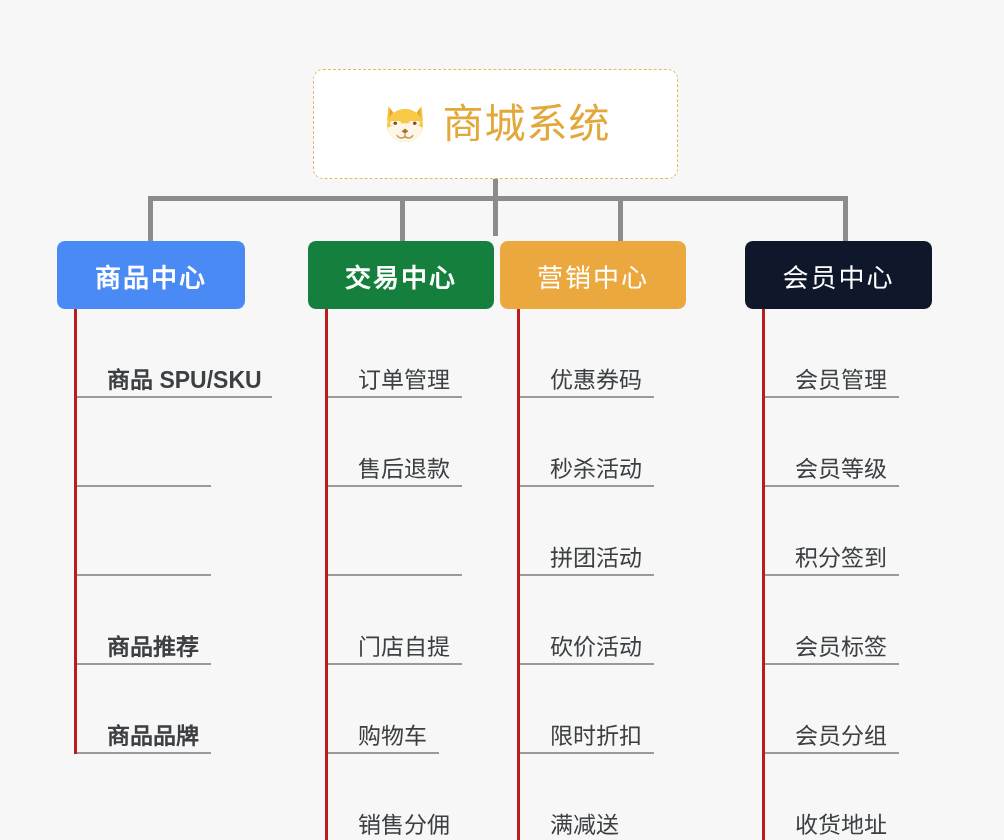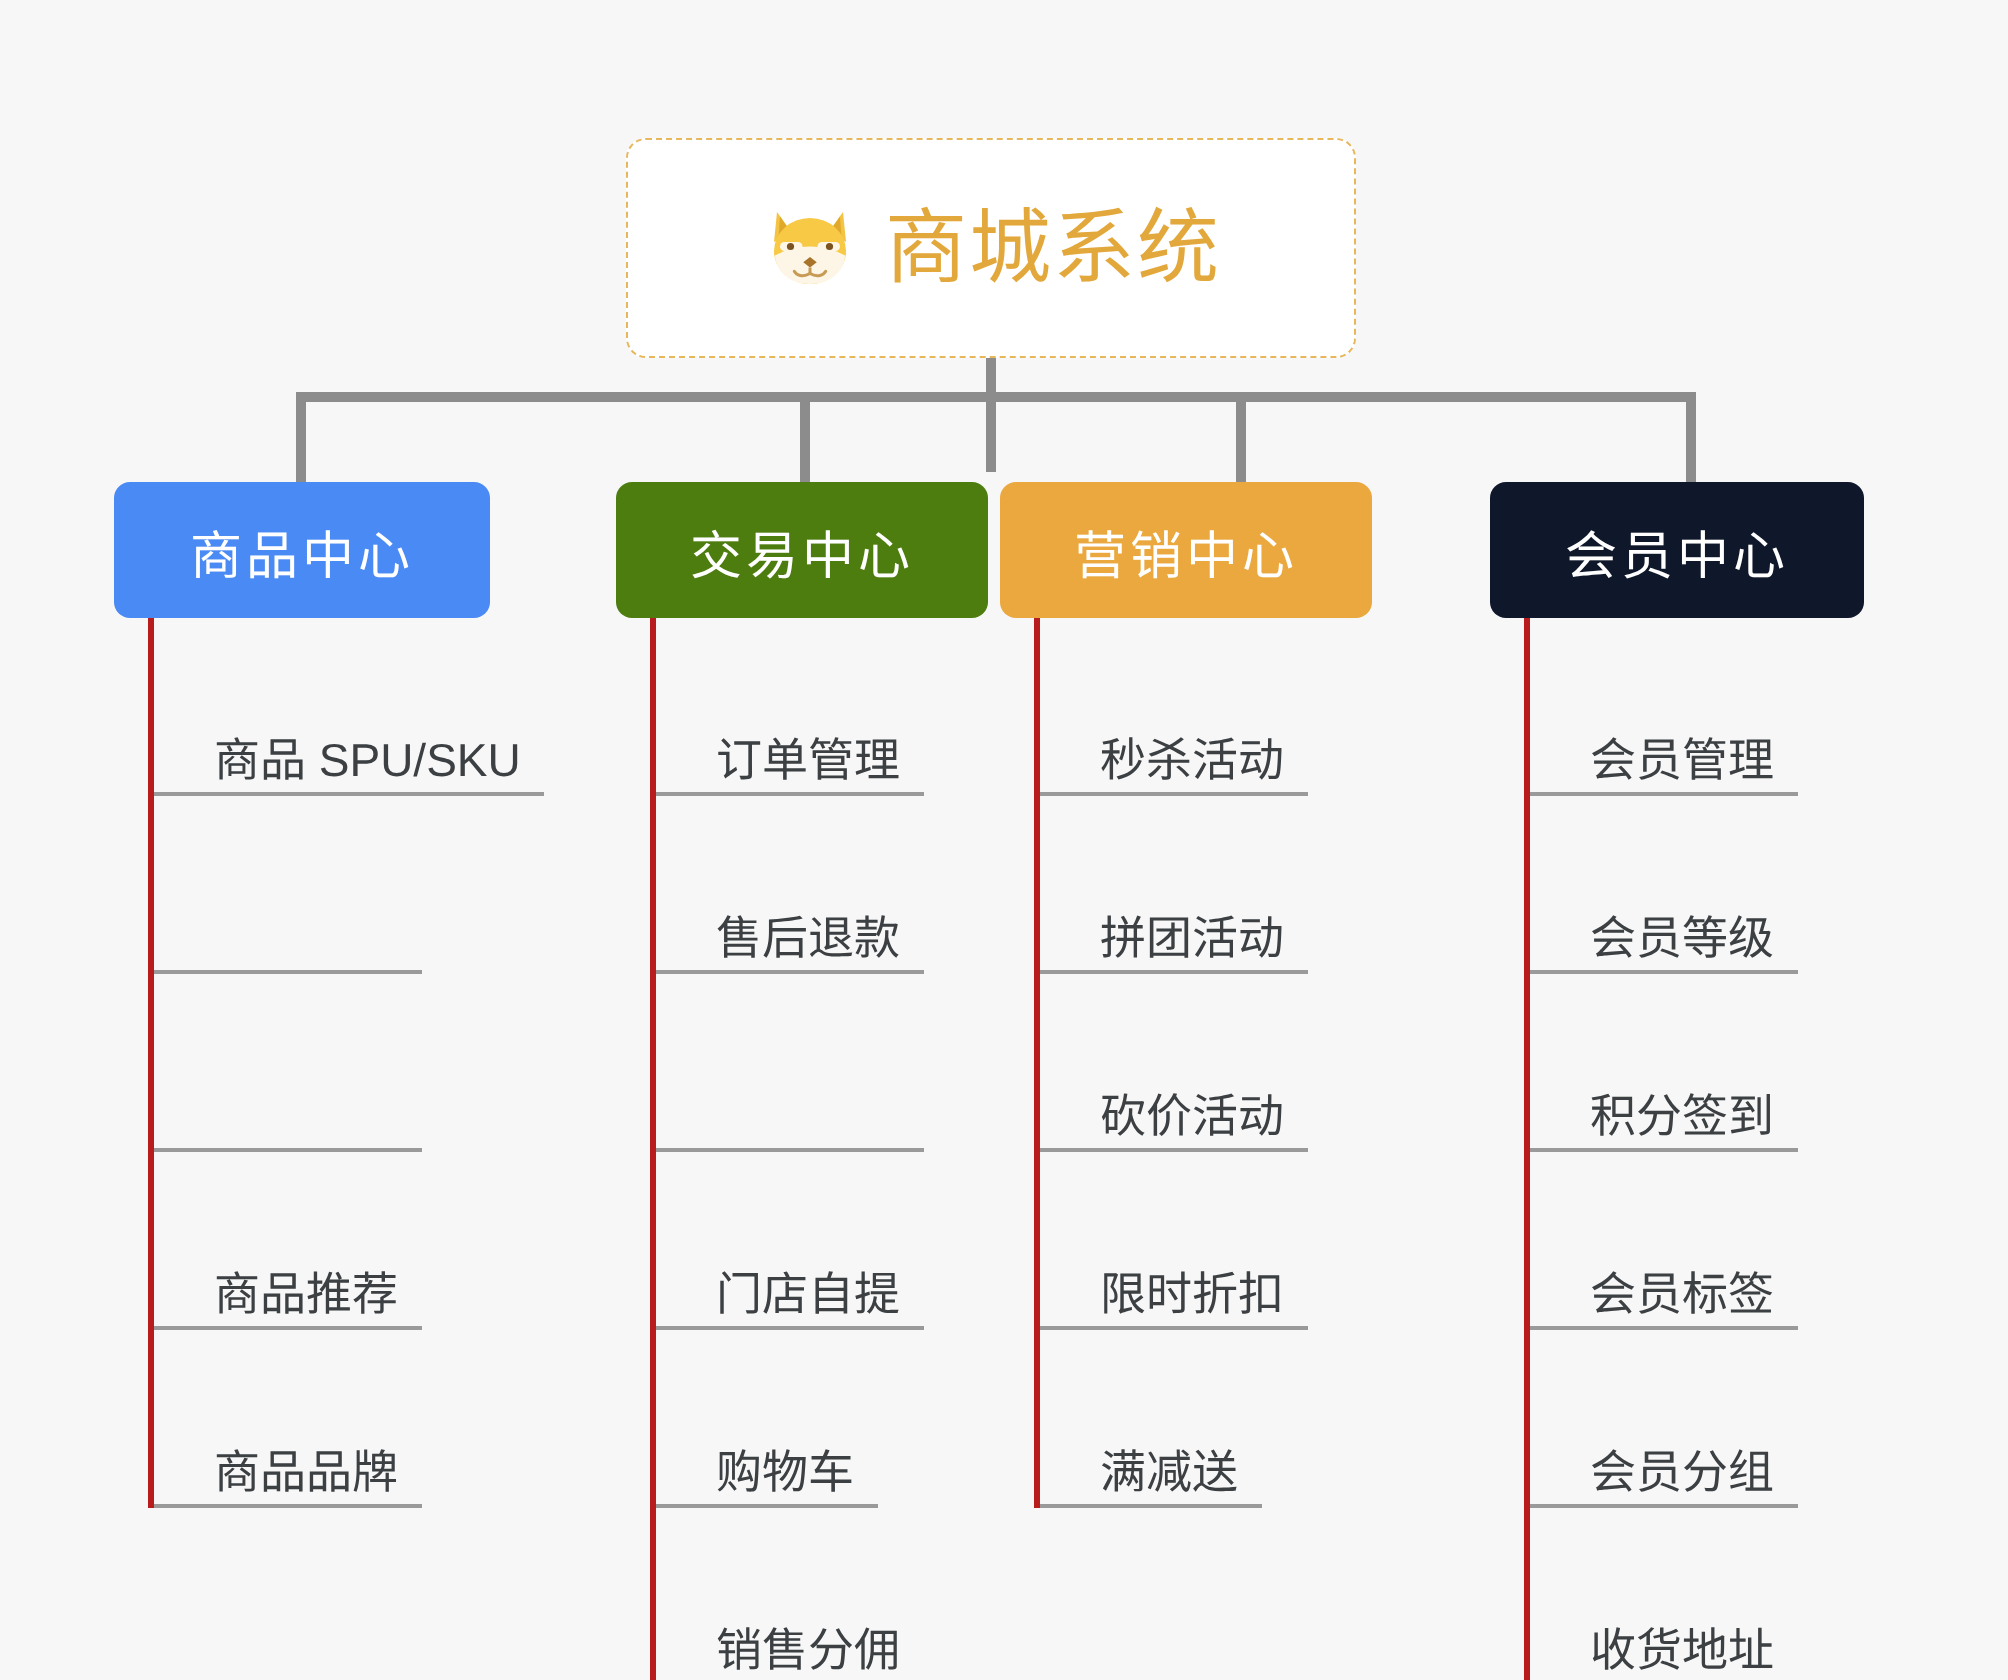--- a/index.html
+++ b/index.html
@@ -135,21 +135,21 @@
   </div>
 
   <div class="conn conn-v" style="left:493px; top:143px; height:57px;"></div>
   <div class="conn conn-h" style="left:148px; top:160px; width:700px;"></div>
   <div class="conn conn-v" style="left:148px; top:160px; height:48px;"></div>
   <div class="conn conn-v" style="left:400px; top:160px; height:48px;"></div>
   <div class="conn conn-v" style="left:618px; top:160px; height:48px;"></div>
   <div class="conn conn-v" style="left:843px; top:160px; height:48px;"></div>
 
   <div id="branches">
-      <div class="branch" style="left: 57px; width: 188px;">
+      <div class="branch" style="left: 57px; width: 188px; font-weight: bold;">
         <div class="branch-head" style="background: rgb(74, 138, 244); width: 188px;">商品中心</div>
         <ul class="leaf-list">
           <li class="leaf-item">
             <span class="leaf-underline" style="width: 195px;"></span>
             <span class="leaf-label">商品 SPU/SKU</span>
           </li>
           <li class="leaf-item">
             <span class="leaf-underline" style="width: 134px;"></span>
           </li>
           <li class="leaf-item">
@@ -159,21 +159,21 @@
             <span class="leaf-underline" style="width: 134px;"></span>
             <span class="leaf-label">商品推荐</span>
           </li>
           <li class="leaf-item">
             <span class="leaf-underline" style="width: 134px;"></span>
             <span class="leaf-label">商品品牌</span>
           </li>
         </ul>
       </div>
       <div class="branch" style="left: 308px; width: 186px;">
-        <div class="branch-head" style="background: #4d7c0f; width: 186px;">交易中心</div>
+        <div class="branch-head" style="background: #15803d; width: 186px; font-weight: bold;">交易中心</div>
         <ul class="leaf-list">
           <li class="leaf-item">
             <span class="leaf-underline" style="width: 134px;"></span>
             <span class="leaf-label">订单管理</span>
           </li>
           <li class="leaf-item">
             <span class="leaf-underline" style="width: 134px;"></span>
             <span class="leaf-label">售后退款</span>
           </li>
           <li class="leaf-item">
@@ -191,20 +191,24 @@
             <span class="leaf-underline" style="width: 134px;"></span>
             <span class="leaf-label">销售分佣</span>
           </li>
         </ul>
       </div>
       <div class="branch" style="left: 500px; width: 186px;">
         <div class="branch-head" style="background: rgb(234, 168, 62); width: 186px;">营销中心</div>
         <ul class="leaf-list">
           <li class="leaf-item">
             <span class="leaf-underline" style="width: 134px;"></span>
+            <span class="leaf-label">优惠券码</span>
+          </li>
+          <li class="leaf-item">
+            <span class="leaf-underline" style="width: 134px;"></span>
             <span class="leaf-label">秒杀活动</span>
           </li>
           <li class="leaf-item">
             <span class="leaf-underline" style="width: 134px;"></span>
             <span class="leaf-label">拼团活动</span>
           </li>
           <li class="leaf-item">
             <span class="leaf-underline" style="width: 134px;"></span>
             <span class="leaf-label">砍价活动</span>
           </li>

